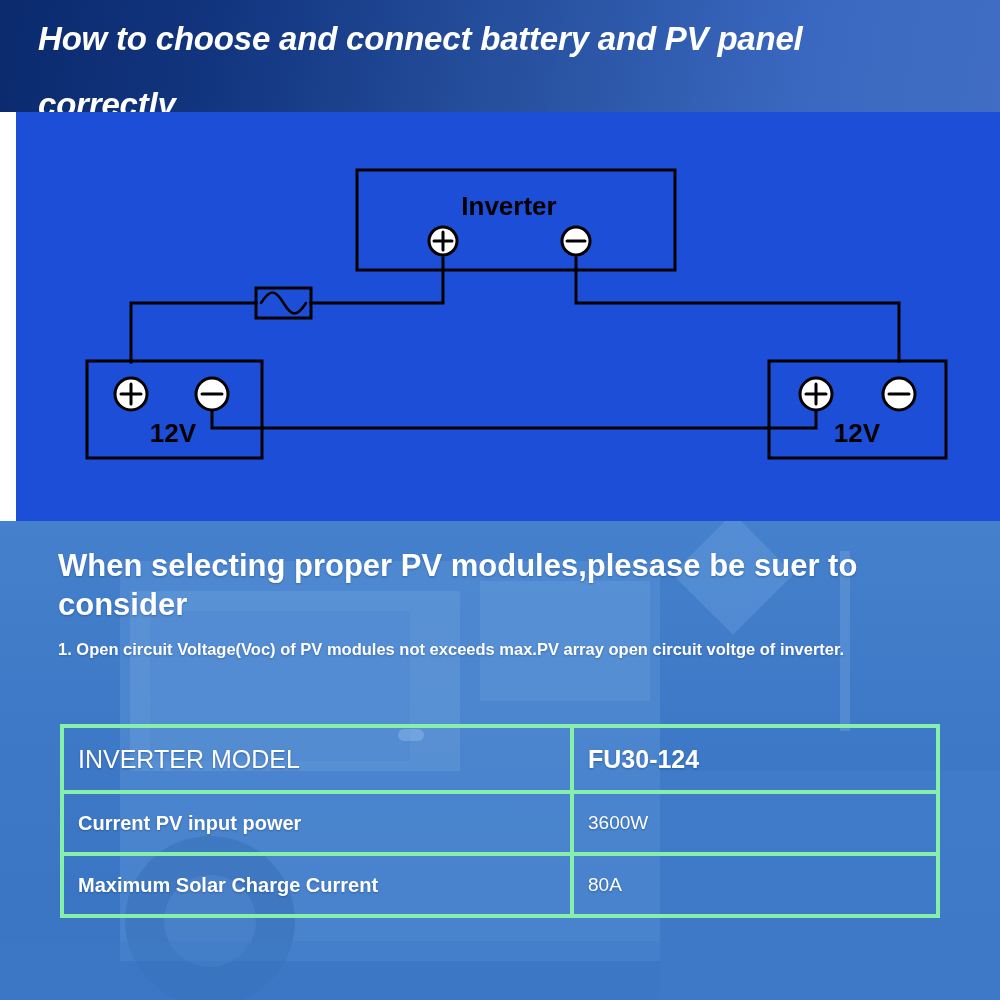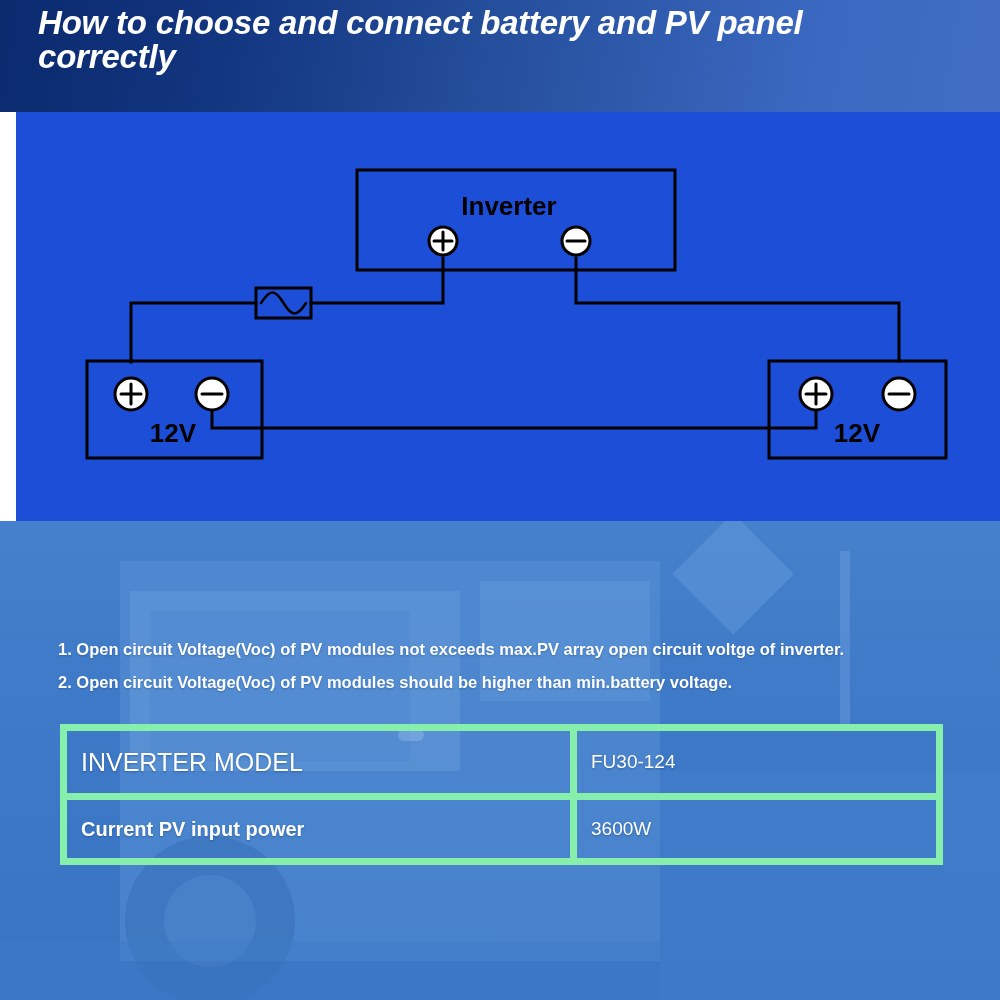--- a/index.html
+++ b/index.html
@@ -18,21 +18,21 @@
     position:absolute;left:0;top:0;width:1000px;height:112px;
     background:linear-gradient(100deg,#0b2a6e 0%,#12357f 22%,#27519f 52%,#3a68c0 80%,#416ec4 100%);
     overflow:hidden;
   }
   .header-title{
     position:absolute;left:38px;top:6px;width:900px;
     color:#ffffff;
     font-size:33px;
     font-weight:bold;
     font-style:italic;
-    line-height:34px;
+    line-height:66px;
     letter-spacing:-0.2px;
     white-space:pre-line;
   }
 
   
   .diagram{
     position:absolute;left:16px;top:112px;width:1000px;height:409px;
     background:#1d4ed8;
   }
   .diagram svg{display:block;}
@@ -71,39 +71,39 @@
   .bullet-2{top:152px;}
 
   
   .spec-table{
     position:absolute;left:60px;top:203px;
     width:880px;
     border-collapse:collapse;
     table-layout:fixed;
   }
   .spec-table td{
-    border:7px solid #86efac;
+    border:4px solid #86efac;
     color:#ffffff;
     padding:0 14px;
     height:58px;
     vertical-align:middle;
     font-size:20px;
     font-weight:bold;
     text-shadow:0 1px 2px rgba(10,40,90,.35);
   }
   .spec-table tr:first-child td{
     height:62px;
     font-size:25px;
     font-weight:normal;
   }
   .spec-table td.val{
     font-weight:normal;
     font-size:19px;
   }
-  .spec-table tr:first-child td.val{font-size:19px;}
+  .spec-table tr:first-child td.val{font-size:25px;font-weight:bold;}
   .col-label{width:510px;}
   .col-value{width:366px;}
 </style>
 </head>
 <body>
 
 <div id="page">
 
   <div class="header">
     <div class="header-title">How to choose and connect battery and PV panel correctly</div>
@@ -191,36 +191,40 @@
 
       <rect x="690" y="10" width="86" height="86" transform="rotate(45 733 53)" fill="#70a6e0" opacity="0.35"></rect>
 
       <rect x="840" y="30" width="10" height="180" fill="#87b4e8" opacity="0.28"></rect>
 
       <rect x="660" y="250" width="340" height="230" fill="#4a86cf" opacity="0.3"></rect>
 
       <rect x="0" y="420" width="1000" height="59" fill="#3f7bc8" opacity="0.45"></rect>
     </svg>
 
+    <div class="panel-heading">When selecting proper PV modules,plesase be suer to consider</div>
 
     <div class="bullet bullet-1">1. Open circuit Voltage(Voc) of PV modules not exceeds max.PV array open circuit voltge of inverter.</div>
 
-    <div class="bullet bullet-2">2. Open circuit Voltage(Voc) of PV modules should be higher than min.battery voltage.</div>
 
     <table class="spec-table">
       <colgroup>
         <col class="col-label">
           <col class="col-value">
       </colgroup>
       <tbody>
         <tr>
           <td class="lbl">INVERTER MODEL</td>
           <td class="val">FU30-124</td>
         </tr>
         <tr>
           <td class="lbl">Current PV input power</td>
           <td class="val">3600W</td>
         </tr>
+        <tr>
+          <td class="lbl">Maximum Solar Charge Current</td>
+          <td class="val">80A</td>
+        </tr>
       </tbody>
     </table>
   </div>
 
 </div>
 
 </body></html>

